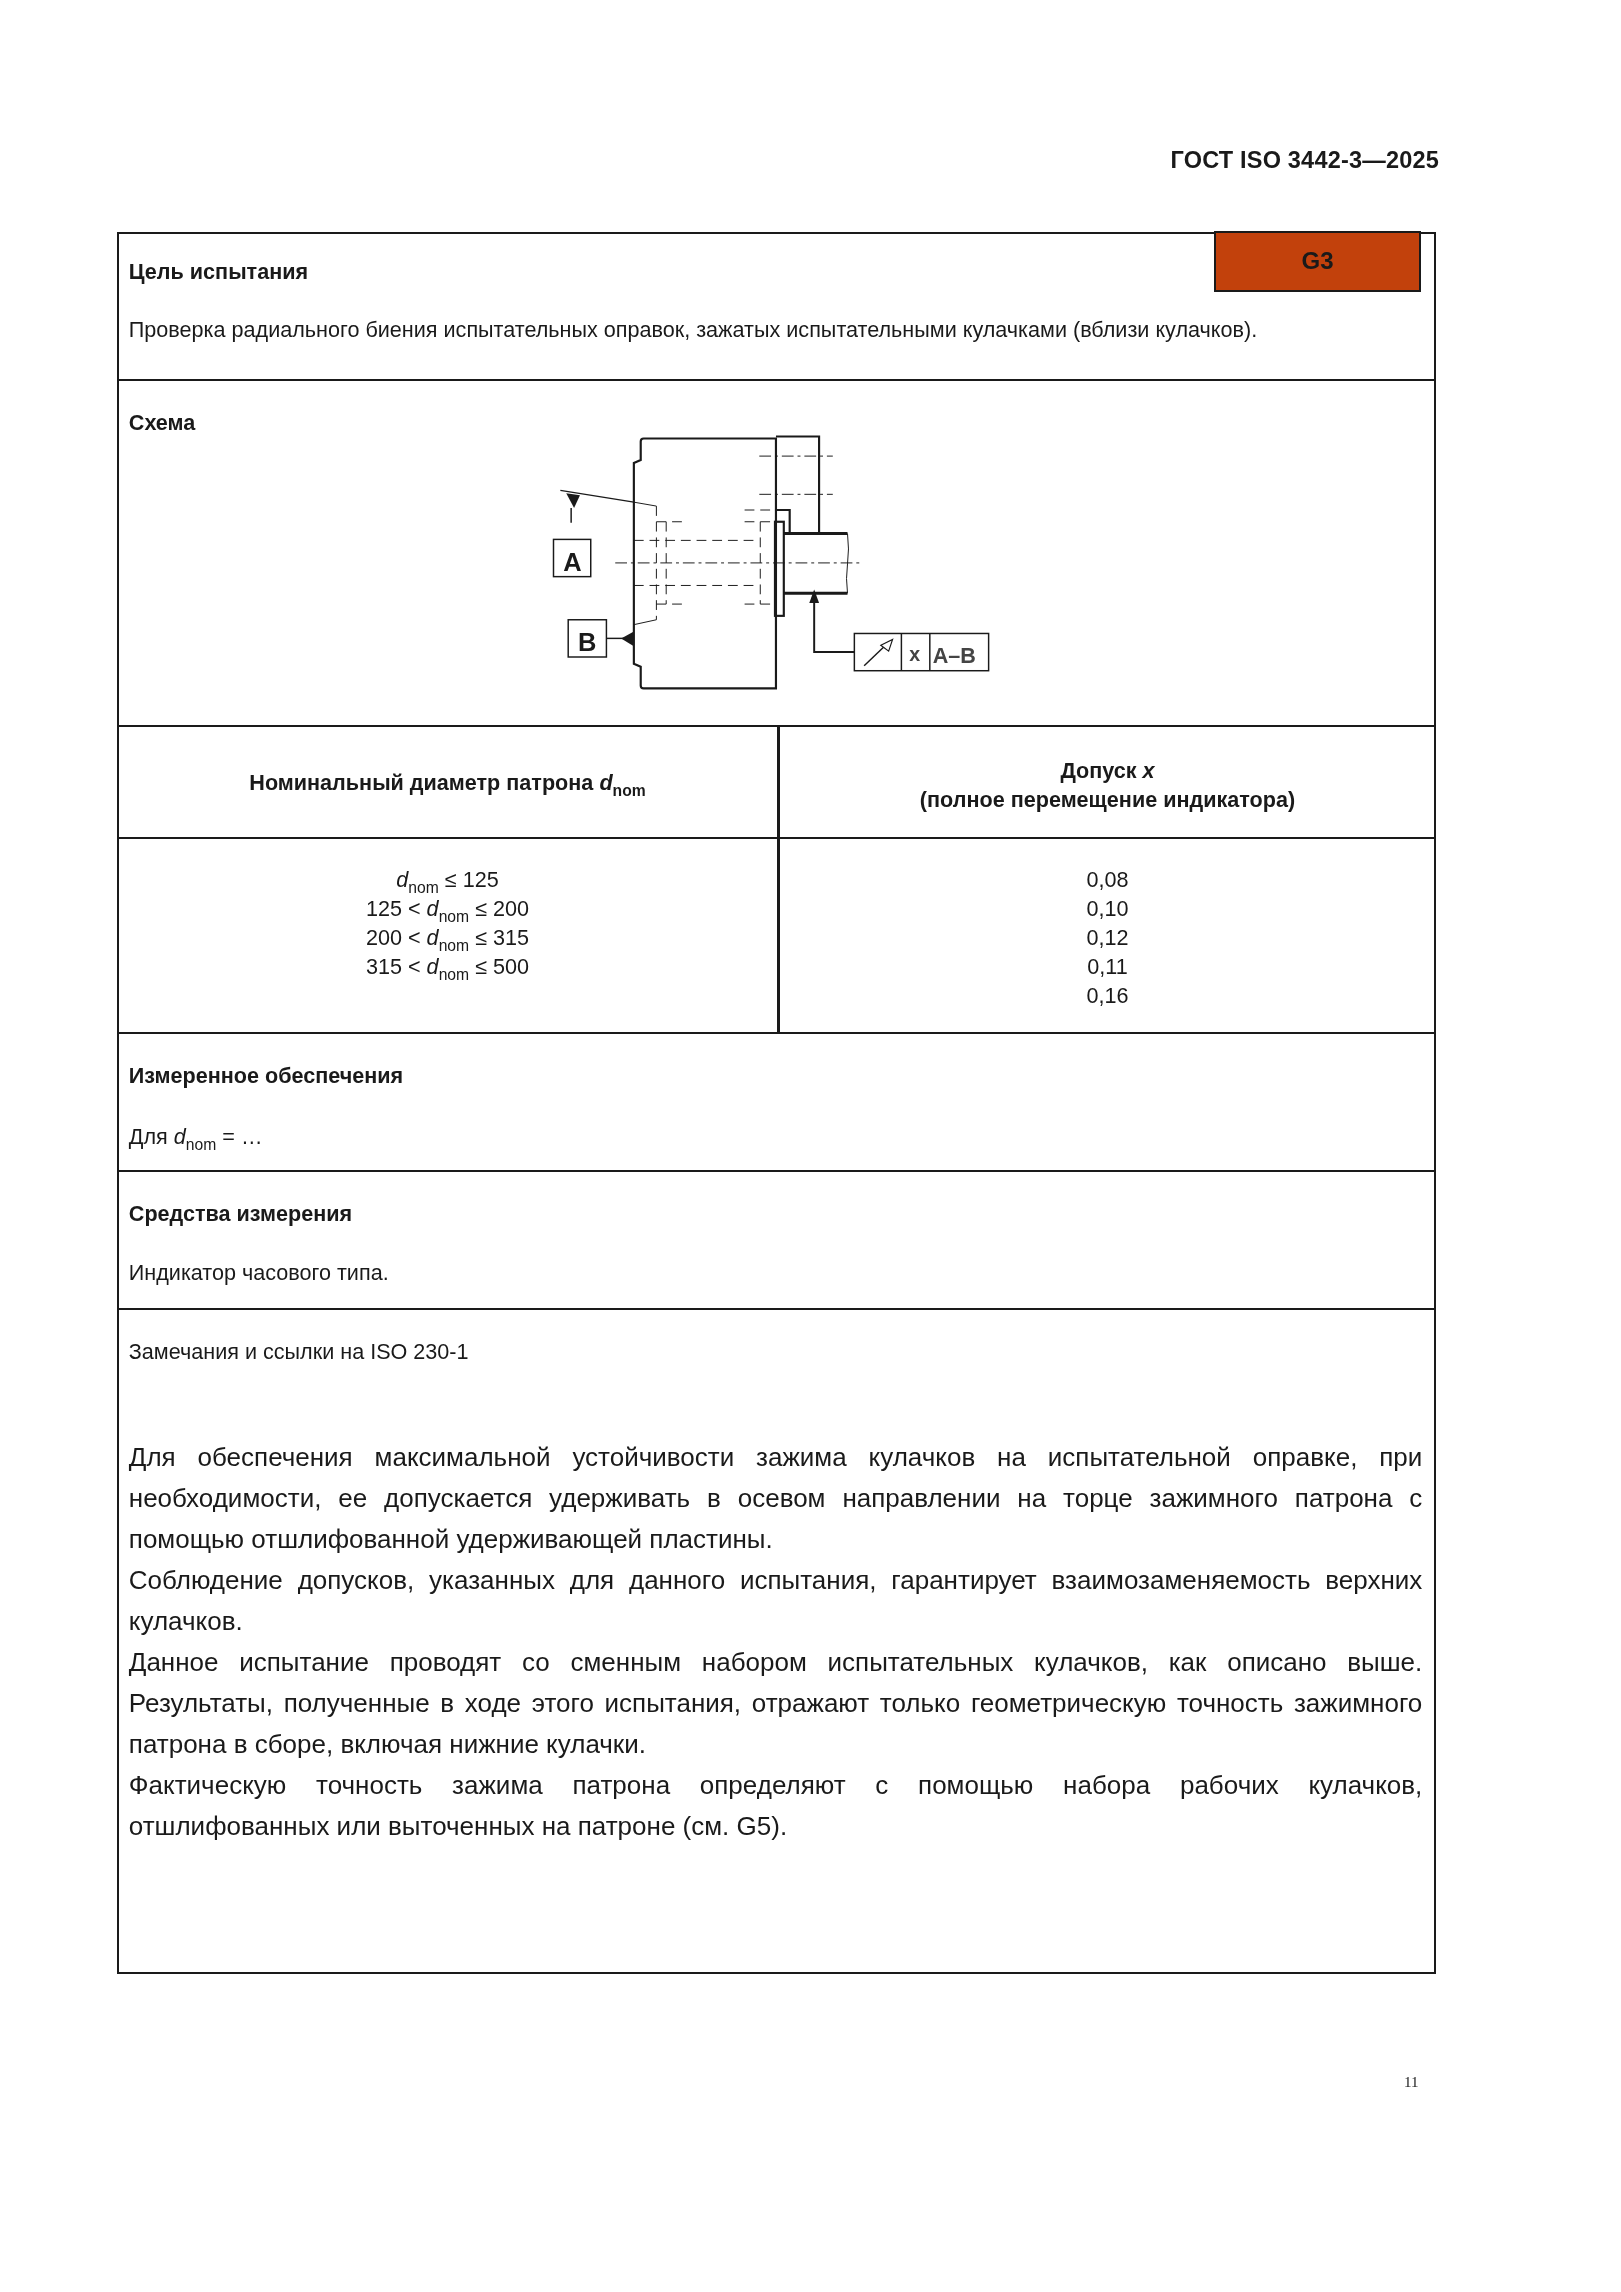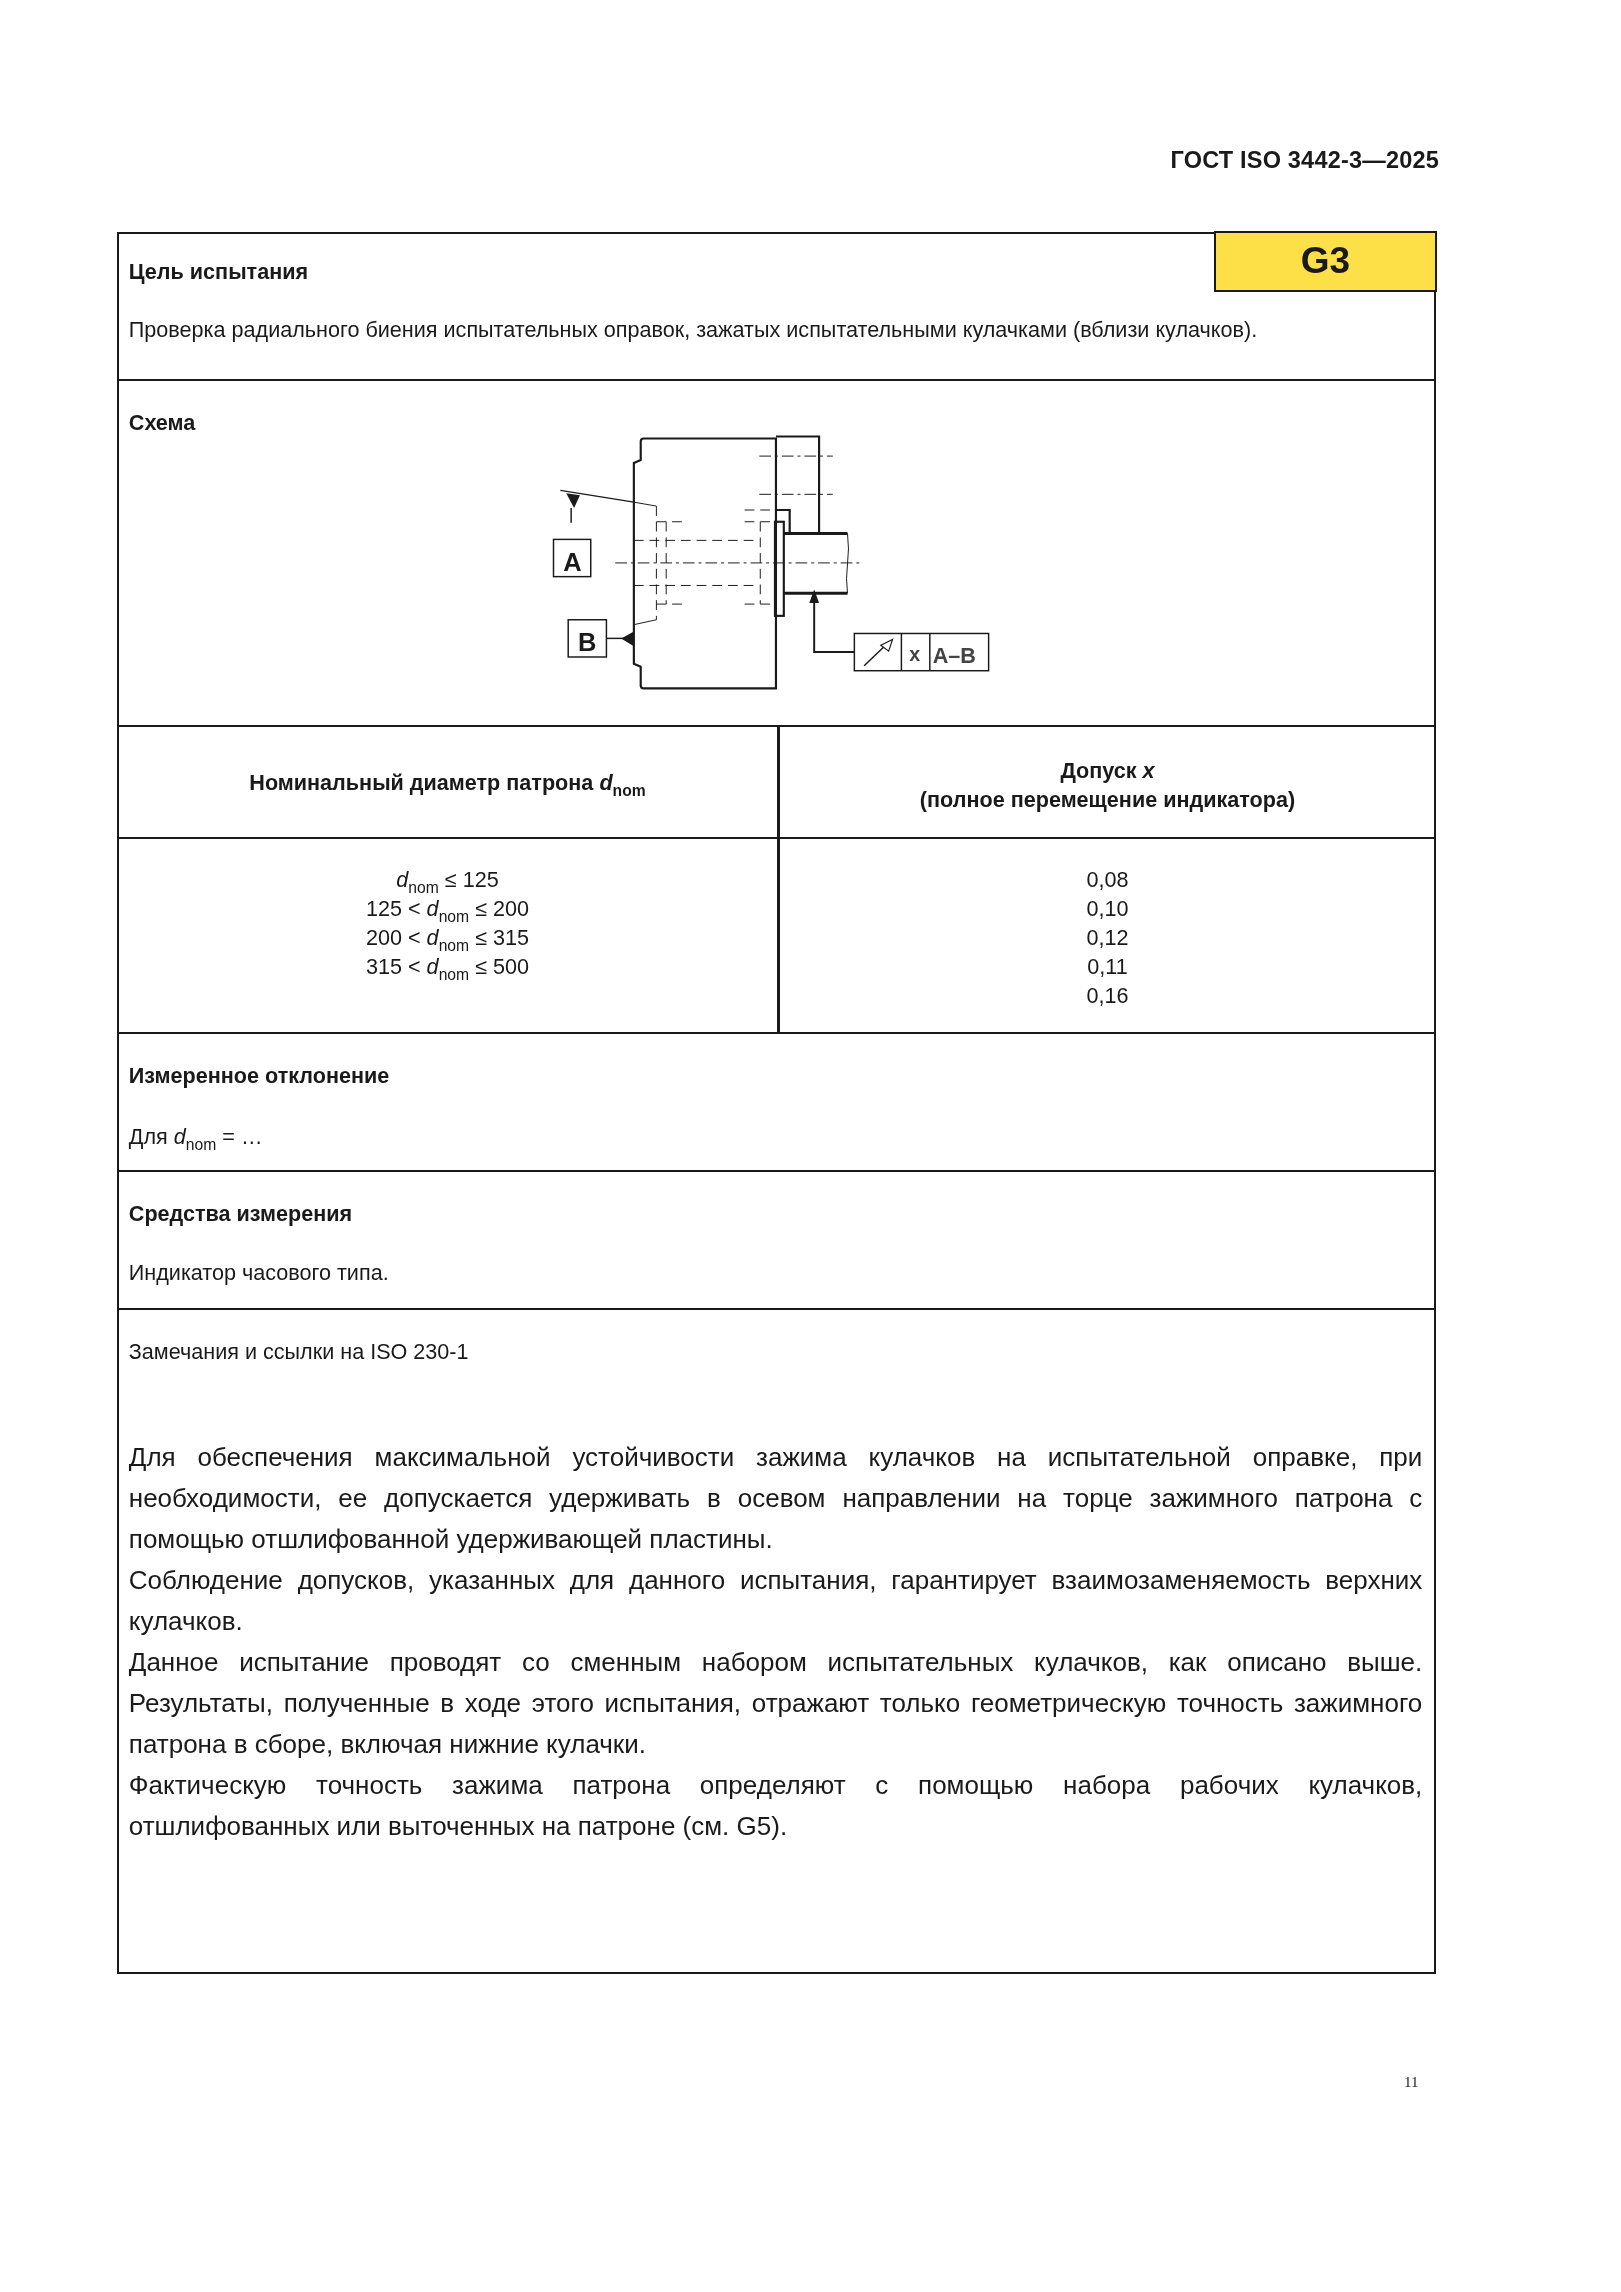--- a/index.html
+++ b/index.html
@@ -1,19 +1,19 @@
 <!DOCTYPE html>
 <html><head>
 <meta charset="utf-8">
 <style>
   html, body { margin: 0; padding: 0; background: #ffffff; }
   body { width: 1621px; height: 2293px; position: relative; font-family: "Liberation Sans", sans-serif; color: #1a1a1a; }
   .doc-code { position: absolute; top: 147px; right: 182px; font-weight: bold; font-size: 23.5px; letter-spacing: 0.2px; }
   .frame { position: absolute; left: 117px; top: 232px; width: 1319px; height: 1742px; border: 2px solid #1a1a1a; box-sizing: border-box; }
-  .test-id { position: absolute; left: 1214px; top: 231px; width: 223px; height: 61px; border: 2.9px solid #1a1a1a; box-sizing: border-box; font-weight: bold; font-size: 37px; text-align: center; line-height: 55px; background: #fde047; }
+  .test-id { position: absolute; left: 1214px; top: 231px; width: 207px; height: 61px; border: 2.9px solid #1a1a1a; box-sizing: border-box; font-weight: bold; font-size: 24px; text-align: center; line-height: 55px; background: #c2410c; }
   .sec { position: absolute; left: 117px; width: 1319px; box-sizing: border-box; border-bottom: 2.5px solid #1a1a1a; }
   .h { position: absolute; left: 11.8px; font-weight: bold; font-size: 21.6px; }
   .t { position: absolute; left: 11.8px; font-size: 21.6px; }
   .cell { position: absolute; box-sizing: border-box; text-align: center; font-size: 21.6px; }
   .vline { position: absolute; left: 777px; width: 2.5px; background: #1a1a1a; }
   sub { font-size: 15.7px; vertical-align: -5.9px; line-height: 0; }
   i { font-style: italic; }
   .range-list, .tol-list { line-height: 29px; }
   .notes { position: absolute; left: 11.8px; right: 13.7px; top: 127px; font-size: 26px; line-height: 41px; text-align: justify; }
   .notes p { margin: 0; }
@@ -116,21 +116,21 @@
     <div>0,08</div>
     <div>0,10</div>
     <div>0,12</div>
     <div>0,11</div>
     <div>0,16</div>
   </div>
 </div>
 <div class="vline" style="top:727px; height:307px;"></div>
 
 <div class="sec" style="top:1034px; height:138px;">
-  <div class="h" style="top:29px;">Измеренное отклонение</div>
+  <div class="h" style="top:29px;">Измеренное обеспечения</div>
   <div class="t" style="top:90px;">
     <span>Для</span> <i>d</i><sub>nom</sub> <span>= …</span>
   </div>
 </div>
 
 <div class="sec" style="top:1172px; height:138px;">
   <div class="h" style="top:29px;">Средства измерения</div>
   <div class="t" style="top:88px;">Индикатор часового типа.</div>
 </div>
 

